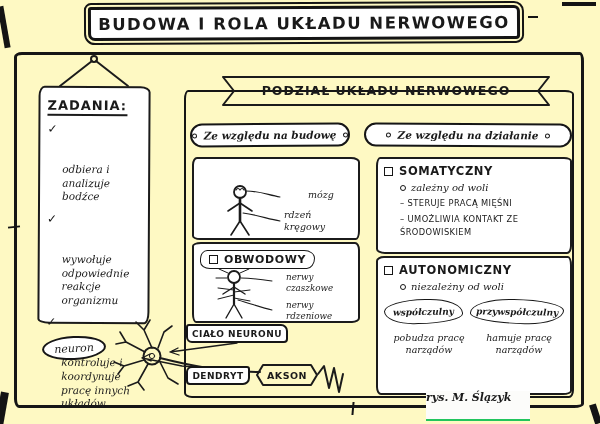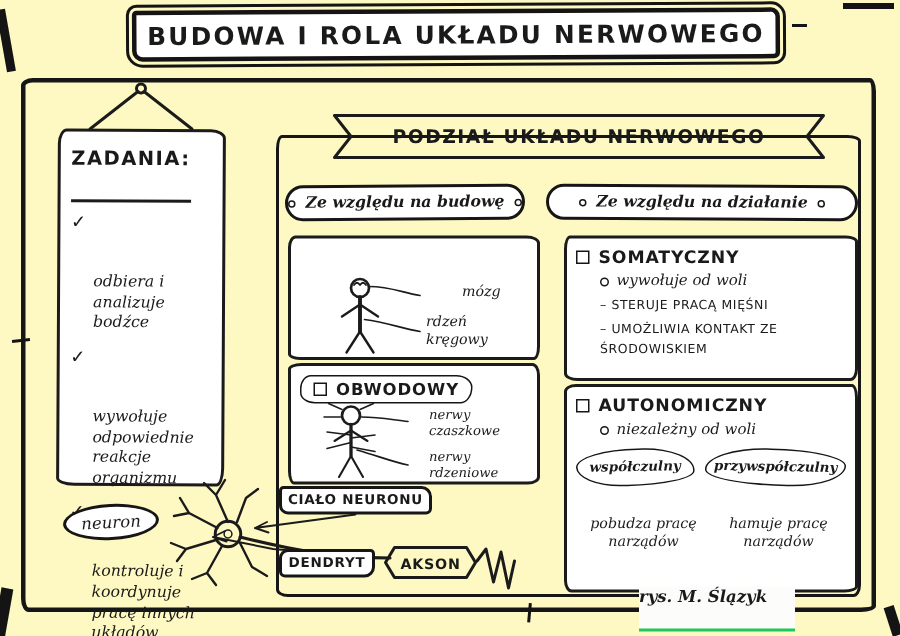--- a/index.html
+++ b/index.html
@@ -11,21 +11,21 @@
   .hand { font-family:"DejaVu Serif", serif; font-style:italic;margin-top:40px; }
   svg { display:block; overflow:visible; }
   svg path, svg line, svg polyline, svg circle, svg polygon { fill:none; stroke:#1b1b1b; stroke-linecap:round; stroke-linejoin:round; }
 
   #title-box { left:88px; top:6px; width:432px; height:34px; border:3px solid #141414; outline:2px solid #141414; outline-offset:2px; background:#fff; display:flex; align-items:center; justify-content:center; transform:rotate(-0.3deg); border-radius:3px 6px 4px 7px; }
   #title-box span { font-size:16.5px; font-weight:bold; letter-spacing:1.5px; }
 
   #frame { left:14px; top:52px; width:570px; height:356px; border:3px solid #161616; border-radius:8px 4px 10px 5px / 5px 9px 4px 9px; }
 
   #tasks-box { left:38px; top:86px; width:112px; height:238px; border-radius:6px 10px 5px 12px/10px 6px 12px 5px; padding:7px 6px 0 7px; transform:rotate(0.3deg); }
-  #tasks-box .hd { font-size:13px; font-weight:bold; letter-spacing:1px; margin-bottom:7px; border-bottom:2px solid #1b1b1b; display:inline-block; padding-bottom:19px; }
+  #tasks-box .hd { font-size:13px; font-weight:bold; letter-spacing:1px; margin-bottom:7px; border-bottom:2px solid #1b1b1b; display:inline-block; padding-bottom:1px; }
   .task-row { display:flex; gap:5px; margin-bottom:9px; }
   .task-row .chk { font-weight:bold; font-size:12px; line-height:1; }
   .task-row .txt { font-size:10.5px; line-height:1.3; }
 
   #right-panel { left:184px; top:90px; width:390px; height:308px; border:2.5px solid #161616; border-radius:4px 9px 5px 8px/9px 4px 8px 5px; background:transparent; }
 
   .pill { border:2px solid #161616; border-radius:13px; background:#fff; display:flex; align-items:center; justify-content:center; gap:7px; }
   .pill .txt { font-family:"DejaVu Serif",serif; font-style:italic; font-weight:bold; font-size:10.5px; white-space:nowrap; }
   .dot { width:5px; height:5px; border:1.4px solid #161616; border-radius:50%; flex:0 0 auto; }
 
@@ -37,21 +37,21 @@
   .sub-row { display:flex; align-items:center; gap:5px; margin:4px 0 0 16px; }
   .bullet-circle { width:6px; height:6px; border:1.4px solid #161616; border-radius:50%; flex:0 0 auto; }
   .sub-row .txt { font-family:"DejaVu Serif",serif; font-style:italic; font-size:10px; }
   .point { font-size:8.3px; letter-spacing:.4px; margin:4px 0 0 16px; line-height:1.5; }
   .fig-label { font-family:"DejaVu Serif",serif; font-style:italic; font-size:9.5px; line-height:1.25; position:absolute; }
 
   #bubbles { display:flex; gap:7px; justify-content:center; margin-top:7px; }
   .bubble { border:1.9px solid #161616; background:#fff; font-family:"DejaVu Serif",serif; font-style:italic; font-weight:bold; font-size:9px; display:flex; align-items:center; justify-content:center; height:25px; }
   #bubble-symp { width:82px; border-radius:55% 45% 60% 40%/50% 62% 40% 55%; transform:rotate(-1deg); }
   #bubble-parasymp { width:98px; border-radius:45% 55% 40% 60%/60% 45% 58% 42%; transform:rotate(1deg); }
-  #descs { display:flex; margin-top:20px; }
+  #descs { display:flex; margin-top:8px; }
   #descs > div { width:50%; text-align:center; font-family:"DejaVu Serif",serif; font-style:italic; font-size:9.5px; line-height:1.3; }
 
   .mini-box { border:2px solid #161616; background:#fff; display:flex; align-items:center; justify-content:center; font-weight:bold; }
   #neuron-oval { left:42px; top:336px; width:64px; height:24px; border-radius:50%; transform:rotate(-3deg); font-family:"DejaVu Serif",serif; font-style:italic; font-weight:normal; font-size:11px; }
   #soma-label { left:186px; top:324px; width:102px; height:19px; font-size:9px; letter-spacing:.5px; border-radius:3px 7px 4px 6px; }
   #dendrite-label { left:186px; top:366px; width:64px; height:19px; font-size:9px; letter-spacing:.5px; border-radius:6px 3px 7px 4px; }
 
   #signature { left:426px; top:391px; width:104px; background:#fcfcfa; font-family:"DejaVu Serif",serif; font-style:italic; font-size:11px; font-weight:bold; border-bottom:2px solid #22c55e; padding-bottom:15px; }
   .mark { background:#141414; }
 </style>
@@ -153,21 +153,21 @@
     <span class="fig-label" style="left:92px; top:56px; width:72px; font-size:8.8px;">nerwy rdzeniowe</span>
   </div>
 
   <div class="abs sk sect" style="left:376px; top:157px; width:196px; height:97px; border-radius:4px 8px 5px 9px/9px 4px 8px 5px;">
     <div class="head-row">
       <span class="checksq"></span>
       <span class="boxtitle" style="font-size:11.5px;">SOMATYCZNY</span>
     </div>
     <div class="sub-row">
       <span class="bullet-circle"></span>
-      <span class="txt">wywołuje od woli</span>
+      <span class="txt">zależny od woli</span>
     </div>
     <div class="point">
       <span>–</span>
       <span>STERUJE PRACĄ MIĘŚNI</span>
     </div>
     <div class="point" style="width:158px;">
       <span>–</span>
       <span>UMOŻLIWIA KONTAKT ZE ŚRODOWISKIEM</span>
     </div>
   </div>

